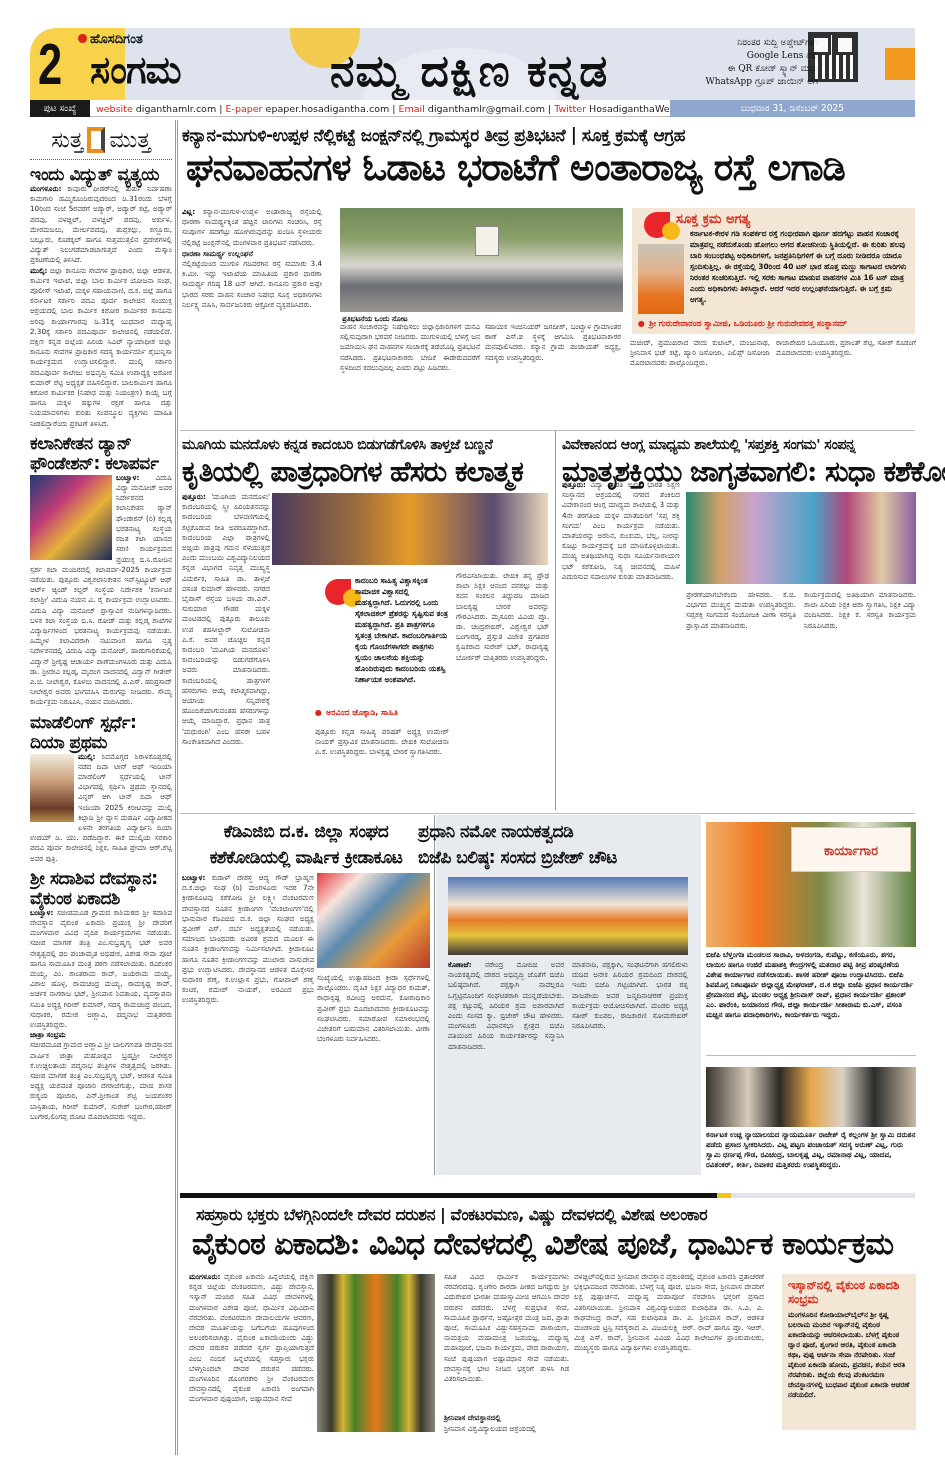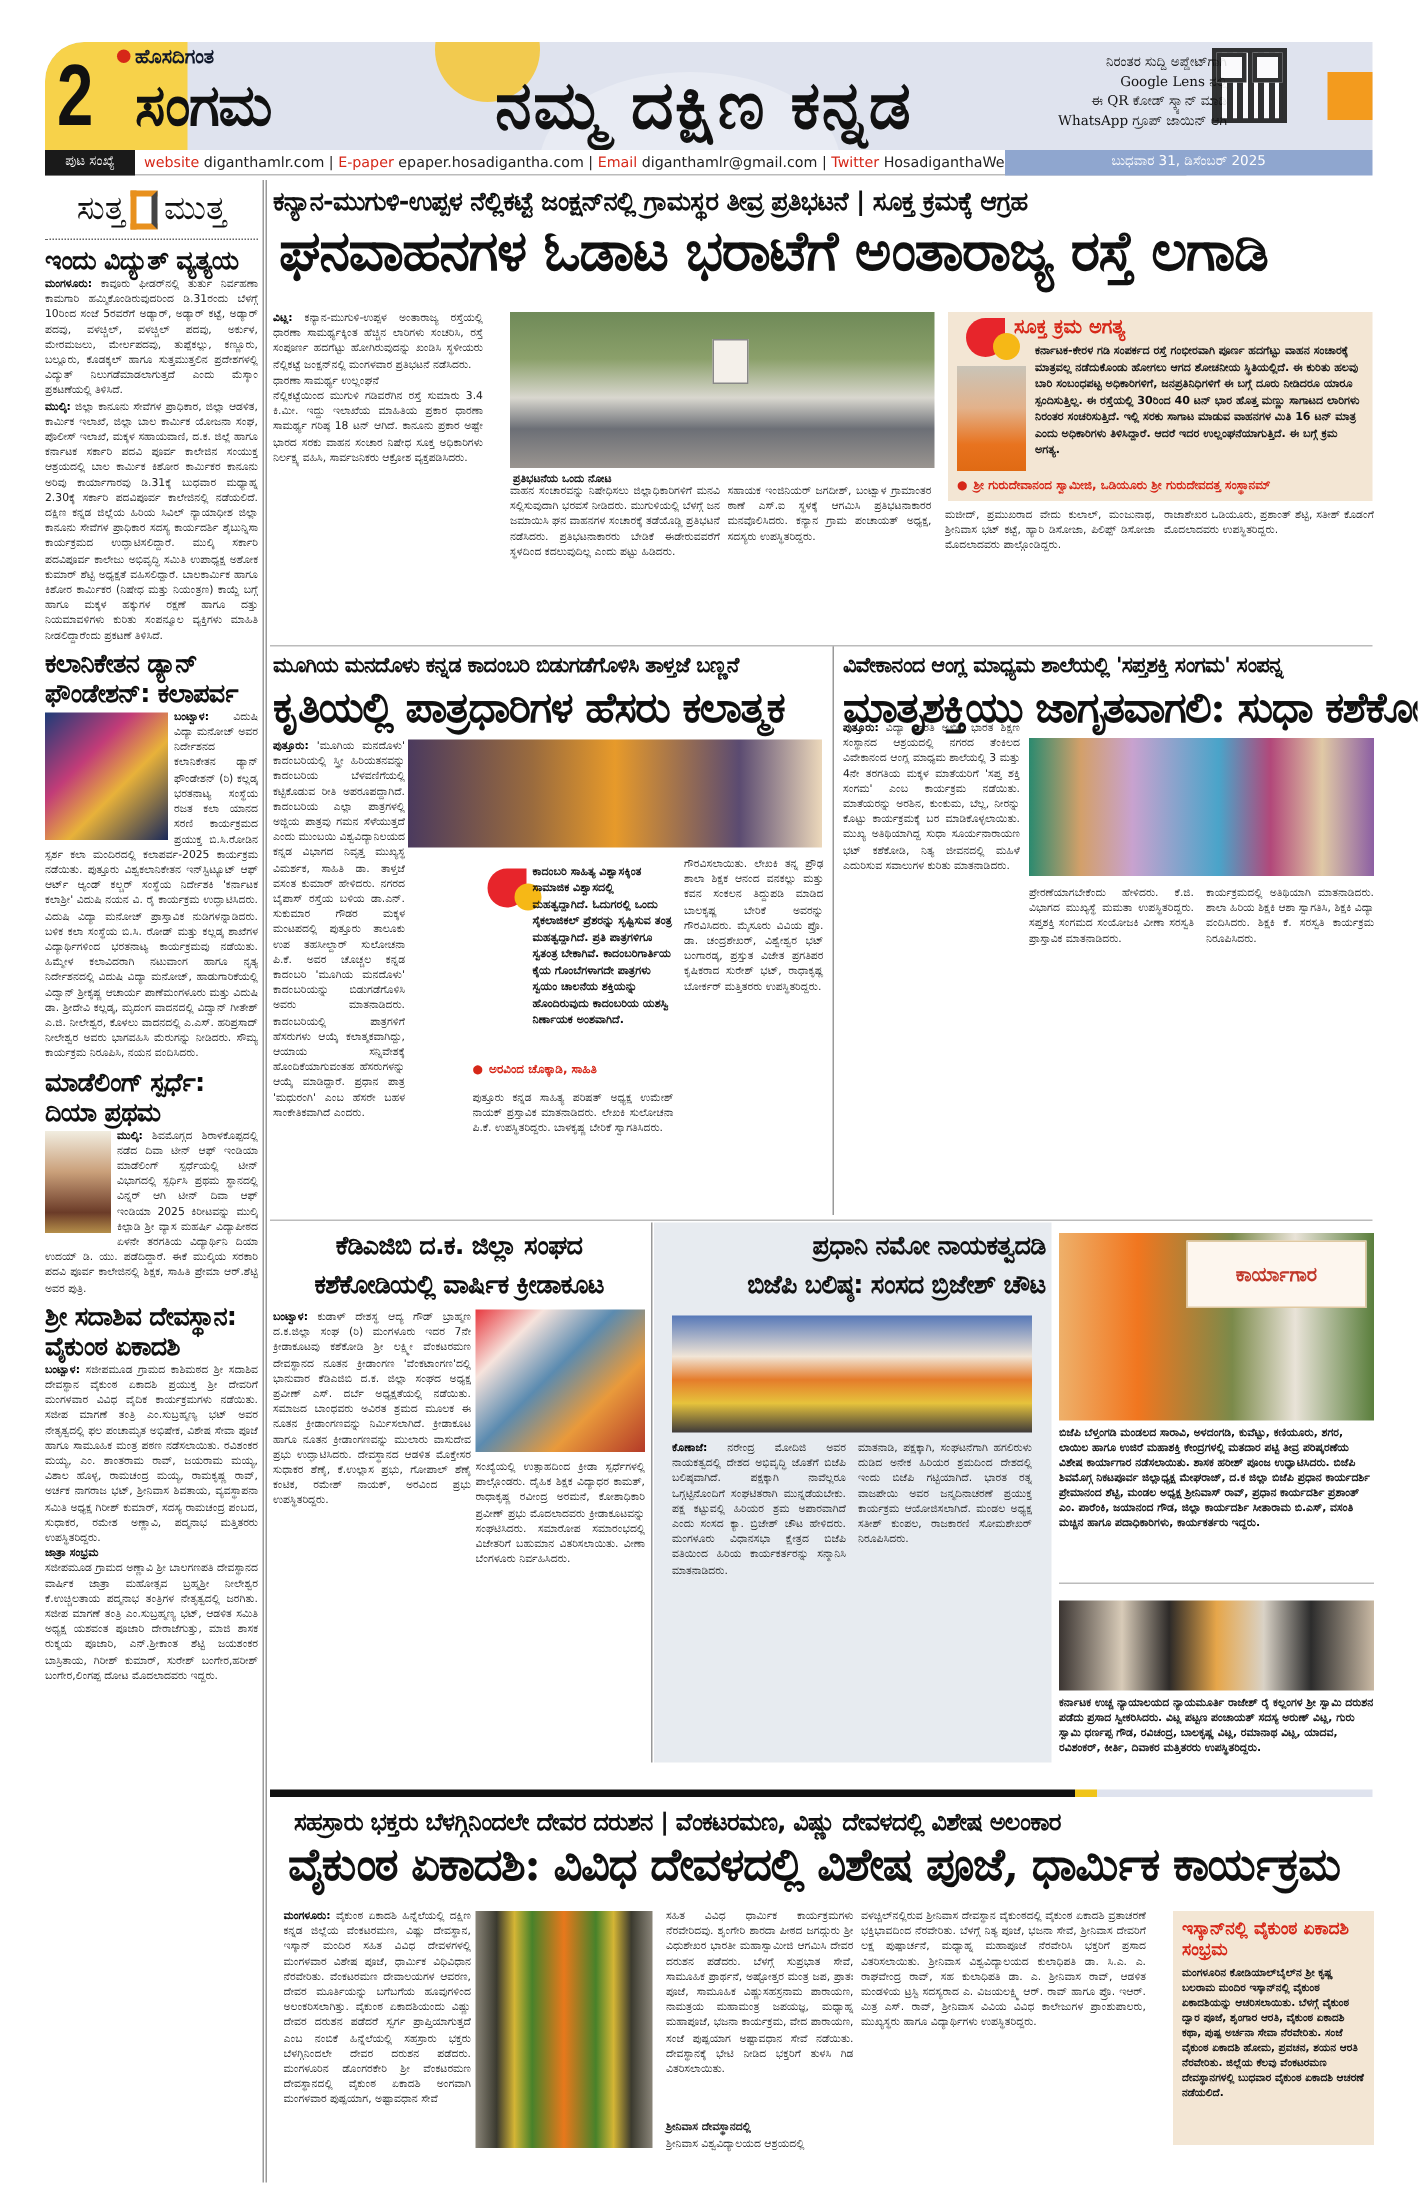--- a/index.html
+++ b/index.html
@@ -119,21 +119,21 @@
   <p class="body"><b>ಬಂಟ್ವಾಳ:</b> <span>ಸಜೀಪಮೂಡ ಗ್ರಾಮದ ಕಾಶಿಮಠದ ಶ್ರೀ ಸದಾಶಿವ ದೇವಸ್ಥಾನ ವೈಕುಂಠ ಏಕಾದಶಿ ಪ್ರಯುಕ್ತ ಶ್ರೀ ದೇವರಿಗೆ ಮಂಗಳವಾರ ವಿವಿಧ ವೈದಿಕ ಕಾರ್ಯಕ್ರಮಗಳು ನಡೆಯಿತು. ಸಜೀಪ ಮಾಗಣೆ ತಂತ್ರಿ ಎಂ.ಸುಬ್ರಹ್ಮಣ್ಯ ಭಟ್ ಅವರ ನೇತೃತ್ವದಲ್ಲಿ ಫಲ ಪಂಚಾಮೃತ ಅಭಿಷೇಕ, ವಿಶೇಷ ಸೇವಾ ಪೂಜೆ ಹಾಗೂ ಸಾಮೂಹಿಕ ಮಂತ್ರ ಪಠಣ ನಡೆಸಲಾಯಿತು. ರವಿಶಂಕರ ಮಯ್ಯ, ಎಂ. ಶಾಂತರಾಮ ರಾವ್, ಜಯರಾಮ ಮಯ್ಯ, ವಿಶಾಲ ಹೊಳ್ಳ, ರಾಮಚಂದ್ರ ಮಯ್ಯ, ರಾಮಕೃಷ್ಣ ರಾವ್, ಅರ್ಚಕ ನಾಗರಾಜ ಭಟ್, ಶ್ರೀನಿವಾಸ ಶಿವತಾಯ, ವ್ಯವಸ್ಥಾಪನಾ ಸಮಿತಿ ಅಧ್ಯಕ್ಷ ಗಿರೀಶ್ ಕುಮಾರ್, ಸದಸ್ಯ ರಾಮಚಂದ್ರ ಪಂಬದ, ಸುಧಾಕರ, ರಮೇಶ ಅಣ್ಣಾವಿ, ಪದ್ಮನಾಭ ಮತ್ತಿತರರು ಉಪಸ್ಥಿತರಿದ್ದರು.</span></p>
   <p class="body"><b>ಜಾತ್ರಾ ಸಂಭ್ರಮ</b></p>
   <p class="body">ಸಜೀಪಮೂಡ ಗ್ರಾಮದ ಅಣ್ಣಾವಿ ಶ್ರೀ ಬಾಲಗಣಪತಿ ದೇವಸ್ಥಾನದ ವಾರ್ಷಿಕ ಜಾತ್ರಾ ಮಹೋತ್ಸವ ಬ್ರಹ್ಮಶ್ರೀ ನೀಲೇಶ್ವರ ಕೆ.ಉಚ್ಚಿಲತಾಯ ಪದ್ಮನಾಭ ತಂತ್ರಿಗಳ ನೇತೃತ್ವದಲ್ಲಿ ಜರಗಿತು. ಸಜೀಪ ಮಾಗಣೆ ತಂತ್ರಿ ಎಂ.ಸುಬ್ರಹ್ಮಣ್ಯ ಭಟ್, ಆಡಳಿತ ಸಮಿತಿ ಅಧ್ಯಕ್ಷ ಯಶವಂತ ಪೂಜಾರಿ ದೇರಾಜೆಗುತ್ತು, ಮಾಜಿ ಶಾಸಕ ರುಕ್ಮಯ ಪೂಜಾರಿ, ಎನ್.ಶ್ರೀಕಾಂತ ಶೆಟ್ಟಿ ಜಯಶಂಕರ ಬಾಸ್ರಿತಾಯ, ಗಿರೀಶ್ ಕುಮಾರ್, ಸುರೇಶ್ ಬಂಗೇರ,ಹರೀಶ್ ಬಂಗೇರ,ಲಿಂಗಪ್ಪ ದೋಟ ಮೊದಲಾದವರು ಇದ್ದರು.</p>
 </div>
 
 <div class="abs kicker" style="left:182px;top:125px;font-size:17px">ಕನ್ಯಾನ-ಮುಗುಳಿ-ಉಪ್ಪಳ ನೆಲ್ಲಿಕಟ್ಟೆ ಜಂಕ್ಷನ್‌ನಲ್ಲಿ ಗ್ರಾಮಸ್ಥರ ತೀವ್ರ ಪ್ರತಿಭಟನೆ | ಸೂಕ್ತ ಕ್ರಮಕ್ಕೆ ಆಗ್ರಹ</div>
 <div class="abs headline xl" style="left:186px;top:146px;font-size:37px">ಘನವಾಹನಗಳ ಓಡಾಟ ಭರಾಟೆಗೆ ಅಂತಾರಾಜ್ಯ ರಸ್ತೆ ಲಗಾಡಿ</div>
 
 <div class="col-text body" style="left:182px;top:207px;width:140px;height:222px">
   <b>ವಿಟ್ಲ:</b> <span>ಕನ್ಯಾನ-ಮುಗುಳಿ-ಉಪ್ಪಳ ಅಂತಾರಾಜ್ಯ ರಸ್ತೆಯಲ್ಲಿ ಧಾರಣಾ ಸಾಮರ್ಥ್ಯಕ್ಕಿಂತ ಹೆಚ್ಚಿನ ಲಾರಿಗಳು ಸಂಚರಿಸಿ, ರಸ್ತೆ ಸಂಪೂರ್ಣ ಹದಗೆಟ್ಟು ಹೋಗಿರುವುದನ್ನು ಖಂಡಿಸಿ ಸ್ಥಳೀಯರು ನೆಲ್ಲಿಕಟ್ಟೆ ಜಂಕ್ಷನ್‌ನಲ್ಲಿ ಮಂಗಳವಾರ ಪ್ರತಿಭಟನೆ ನಡೆಸಿದರು.</span>
-  <div style="font-weight:400;margin-top:1px">ಧಾರಣಾ ಸಾಮರ್ಥ್ಯ ಉಲ್ಲಂಘನೆ</div>
+  <div style="font-weight:700;margin-top:1px">ಧಾರಣಾ ಸಾಮರ್ಥ್ಯ ಉಲ್ಲಂಘನೆ</div>
   <span>ನೆಲ್ಲಿಕಟ್ಟೆಯಿಂದ ಮುಗುಳಿ ಗಡಿವರೆಗಿನ ರಸ್ತೆ ಸುಮಾರು 3.4 ಕಿ.ಮೀ. ಇದ್ದು ಇಲಾಖೆಯ ಮಾಹಿತಿಯ ಪ್ರಕಾರ ಧಾರಣಾ ಸಾಮರ್ಥ್ಯ ಗರಿಷ್ಠ 18 ಟನ್ ಆಗಿದೆ. ಕಾನೂನು ಪ್ರಕಾರ ಅಷ್ಟೇ ಭಾರದ ಸರಕು ವಾಹನ ಸಂಚಾರ ನಿಷೇಧ ಸೂಕ್ತ ಅಧಿಕಾರಿಗಳು ನಿರ್ಲಕ್ಷ್ಯ ವಹಿಸಿ, ಸಾರ್ವಜನಿಕರು ಆಕ್ರೋಶ ವ್ಯಕ್ತಪಡಿಸಿದರು.</span>
 </div>
 <div class="abs photo" style="left:340px;top:208px;width:283px;height:104px;background:linear-gradient(180deg,#6f8a58 0,#8ba06a 30%,#d9d7cf 55%,#6c6f76 75%,#9a9590 100%)">
   <div style="position:absolute;left:135px;top:18px;width:24px;height:30px;background:#f4f0ea;border:1px solid #888"></div>
 </div>
 <div class="abs caption" style="left:342px;top:314px">ಪ್ರತಿಭಟನೆಯ ಒಂದು ನೋಟ</div>
 <div class="col-text body" style="left:340px;top:322px;width:140px;height:106px">ವಾಹನ ಸಂಚಾರವನ್ನು ನಿಷೇಧಿಸಲು ಜಿಲ್ಲಾಧಿಕಾರಿಗಳಿಗೆ ಮನವಿ ಸಲ್ಲಿಸುವುದಾಗಿ ಭರವಸೆ ನೀಡಿದರು. ಮುಗುಳಿಯಲ್ಲಿ ಬೆಳಗ್ಗೆ ಜನ ಜಮಾಯಿಸಿ ಘನ ವಾಹನಗಳ ಸಂಚಾರಕ್ಕೆ ತಡೆಯೊಡ್ಡಿ ಪ್ರತಿಭಟನೆ ನಡೆಸಿದರು. ಪ್ರತಿಭಟನಾಕಾರರು ಬೇಡಿಕೆ ಈಡೇರುವವರೆಗೆ ಸ್ಥಳದಿಂದ ಕದಲುವುದಿಲ್ಲ ಎಂದು ಪಟ್ಟು ಹಿಡಿದರು.</div>
 <div class="col-text body" style="left:485px;top:322px;width:136px;height:106px">ಸಹಾಯಕ ಇಂಜಿನಿಯರ್ ಜಗದೀಶ್, ಬಂಟ್ವಾಳ ಗ್ರಾಮಾಂತರ ಠಾಣೆ ಎಸ್.ಐ ಸ್ಥಳಕ್ಕೆ ಆಗಮಿಸಿ ಪ್ರತಿಭಟನಾಕಾರರ ಮನವೊಲಿಸಿದರು. ಕನ್ಯಾನ ಗ್ರಾಮ ಪಂಚಾಯತ್ ಅಧ್ಯಕ್ಷ, ಸದಸ್ಯರು ಉಪಸ್ಥಿತರಿದ್ದರು.</div>
 <div class="col-text body" style="left:630px;top:338px;width:140px;height:90px">ಮಜೀದ್, ಪ್ರಮುಖರಾದ ವೇದು ಕುಲಾಲ್, ಮಂಜುನಾಥ, ಶ್ರೀನಿವಾಸ ಭಟ್ ಕಟ್ಟೆ, ಹ್ಯಾರಿ ಡಿಸೋಜಾ, ಪಿಲಿಪ್ಪ್ ಡಿಸೋಜಾ ಮೊದಲಾದವರು ಪಾಲ್ಗೊಂಡಿದ್ದರು.</div>
 <div class="col-text body" style="left:776px;top:338px;width:140px;height:90px">ರಾಜಾಶೇಖರ ಒಡಿಯೂರು, ಪ್ರಶಾಂತ್ ಶೆಟ್ಟಿ, ಸತೀಶ್ ಕೊಡಂಗೆ ಮೊದಲಾದವರು ಉಪಸ್ಥಿತರಿದ್ದರು.</div>
@@ -180,21 +180,21 @@
   <div class="kicker" style="font-size:17px;line-height:26px">ಕೆಡಿಎಜಿಬಿ ದ.ಕ. ಜಿಲ್ಲಾ ಸಂಘದ</div>
   <div class="kicker" style="font-size:17px;line-height:26px">ಕಶೆಕೋಡಿಯಲ್ಲಿ ವಾರ್ಷಿಕ ಕ್ರೀಡಾಕೂಟ</div>
 </div>
 <div class="col-text body" style="left:182px;top:873px;width:132px;height:300px">
   <b>ಬಂಟ್ವಾಳ:</b> <span>ಕುಡಾಳ್ ದೇಶಸ್ಥ ಆದ್ಯ ಗೌಡ್ ಬ್ರಾಹ್ಮಣ ದ.ಕ.ಜಿಲ್ಲಾ ಸಂಘ (ರಿ) ಮಂಗಳೂರು ಇದರ 7ನೇ ಕ್ರೀಡಾಕೂಟವು ಕಶೆಕೋಡಿ ಶ್ರೀ ಲಕ್ಷ್ಮೀ ವೆಂಕಟರಮಣ ದೇವಸ್ಥಾನದ ನೂತನ ಕ್ರೀಡಾಂಗಣ 'ವೆಂಕಟಾಂಗಣ'ದಲ್ಲಿ ಭಾನುವಾರ ಕೆಡಿಎಜಿಬಿ ದ.ಕ. ಜಿಲ್ಲಾ ಸಂಘದ ಅಧ್ಯಕ್ಷ ಪ್ರವೀಣ್ ಎಸ್. ದರ್ಬೆ ಅಧ್ಯಕ್ಷತೆಯಲ್ಲಿ ನಡೆಯಿತು. ಸಮಾಜದ ಬಾಂಧವರು ಅವಿರತ ಶ್ರಮದ ಮೂಲಕ ಈ ನೂತನ ಕ್ರೀಡಾಂಗಣವನ್ನು ನಿರ್ಮಿಸಲಾಗಿದೆ. ಕ್ರೀಡಾಕೂಟ ಹಾಗೂ ನೂತನ ಕ್ರೀಡಾಂಗಣವನ್ನು ಮುಲಾರು ವಾಸುದೇವ ಪ್ರಭು ಉದ್ಘಾಟಿಸಿದರು. ದೇವಸ್ಥಾನದ ಆಡಳಿತ ಮೊಕ್ತೇಸರ ಸುಧಾಕರ ಶೆಣೈ, ಕೆ.ಉಲ್ಲಾಸ ಪ್ರಭು, ಗೋಪಾಲ್ ಶೆಣೈ ಕಂಟಿಕ, ರಮೇಶ್ ನಾಯಕ್, ಅರವಿಂದ ಪ್ರಭು ಉಪಸ್ಥಿತರಿದ್ದರು.</span>
 </div>
 <div class="abs" style="left:317px;top:873px;width:113px;height:95px;background:linear-gradient(135deg,#e8383f 0,#f6e3dc 22%,#5b8bb0 45%,#e99a3b 70%,#b43a28)"></div>
 <div class="col-text body" style="left:317px;top:973px;width:113px;height:200px">ಸಂಖ್ಯೆಯಲ್ಲಿ ಉತ್ಸಾಹದಿಂದ ಕ್ರೀಡಾ ಸ್ಪರ್ಧೆಗಳಲ್ಲಿ ಪಾಲ್ಗೊಂಡರು. ದೈಹಿಕ ಶಿಕ್ಷಕ ವಿದ್ಯಾಧರ ಕಾಮತ್, ರಾಧಾಕೃಷ್ಣ ರವೀಂದ್ರ ಅರಮನೆ, ಕೋಶಾಧಿಕಾರಿ ಪ್ರವೀಣ್ ಪ್ರಭು ಮೊದಲಾದವರು ಕ್ರೀಡಾಕೂಟವನ್ನು ಸಂಘಟಿಸಿದರು. ಸಮಾರೋಪ ಸಮಾರಂಭದಲ್ಲಿ ವಿಜೇತರಿಗೆ ಬಹುಮಾನ ವಿತರಿಸಲಾಯಿತು. ವೀಣಾ ಬೆಂಗಳೂರು ನಿರ್ವಹಿಸಿದರು.</div>
 
 <div class="abs shade" style="left:436px;top:815px;width:265px;height:360px"></div>
-<div class="abs" style="left:435px;top:818px;width:262px;text-align:right">
+<div class="abs" style="left:418px;top:818px;width:262px;text-align:left">
   <div class="kicker" style="font-size:17px;line-height:26px">ಪ್ರಧಾನಿ ನಮೋ ನಾಯಕತ್ವದಡಿ</div>
   <div class="kicker" style="font-size:17px;line-height:26px">ಬಿಜೆಪಿ ಬಲಿಷ್ಠ: ಸಂಸದ ಬ್ರಿಜೇಶ್ ಚೌಟ</div>
 </div>
 <div class="abs" style="left:448px;top:877px;width:240px;height:78px;background:linear-gradient(180deg,#5678b8 0,#f1e5d6 35%,#e57c2b 55%,#e6c33c 75%,#3e3a3a)"></div>
 <div class="col-text body" style="left:448px;top:960px;width:116px;height:213px">
   <b>ಕೊಣಾಜೆ:</b> <span>ನರೇಂದ್ರ ಮೋದಿಜಿ ಅವರ ನಾಯಕತ್ವದಲ್ಲಿ ದೇಶದ ಅಭಿವೃದ್ಧಿ ಜೊತೆಗೆ ಬಿಜೆಪಿ ಬಲಿಷ್ಠವಾಗಿದೆ. ಪಕ್ಷಕ್ಕಾಗಿ ನಾವೆಲ್ಲರೂ ಒಗ್ಗಟ್ಟಿನೊಂದಿಗೆ ಸಂಘಟಿತರಾಗಿ ಮುನ್ನಡೆಯಬೇಕು. ಪಕ್ಷ ಕಟ್ಟುವಲ್ಲಿ ಹಿರಿಯರ ಶ್ರಮ ಅಪಾರವಾಗಿದೆ ಎಂದು ಸಂಸದ ಕ್ಯಾ. ಬ್ರಿಜೇಶ್ ಚೌಟ ಹೇಳಿದರು. ಮಂಗಳೂರು ವಿಧಾನಸಭಾ ಕ್ಷೇತ್ರದ ಬಿಜೆಪಿ ವತಿಯಿಂದ ಹಿರಿಯ ಕಾರ್ಯಕರ್ತರನ್ನು ಸನ್ಮಾನಿಸಿ ಮಾತನಾಡಿದರು.</span>
 </div>
 <div class="col-text body" style="left:572px;top:960px;width:116px;height:213px">ಮಾತನಾಡಿ, ಪಕ್ಷಕ್ಕಾಗಿ, ಸಂಘಟನೆಗಾಗಿ ಹಗಲಿರುಳು ದುಡಿದ ಅನೇಕ ಹಿರಿಯರ ಶ್ರಮದಿಂದ ದೇಶದಲ್ಲಿ ಇಂದು ಬಿಜೆಪಿ ಗಟ್ಟಿಯಾಗಿದೆ. ಭಾರತ ರತ್ನ ವಾಜಪೇಯಿ ಅವರ ಜನ್ಮದಿನಾಚರಣೆ ಪ್ರಯುಕ್ತ ಕಾರ್ಯಕ್ರಮ ಆಯೋಜಿಸಲಾಗಿದೆ. ಮಂಡಲ ಅಧ್ಯಕ್ಷ ಸತೀಶ್ ಕುಂಪಲ, ರಾಜಕಾರಣಿ ಸೋಮಶೇಖರ್ ನಿರೂಪಿಸಿದರು.</div>
 
 <div class="abs" style="left:706px;top:822px;width:210px;height:125px;background:linear-gradient(90deg,#eeb06a 0,#f1761f 25%,#7b8a4a 55%,#e9e3d8 75%,#5a7e3c)">

